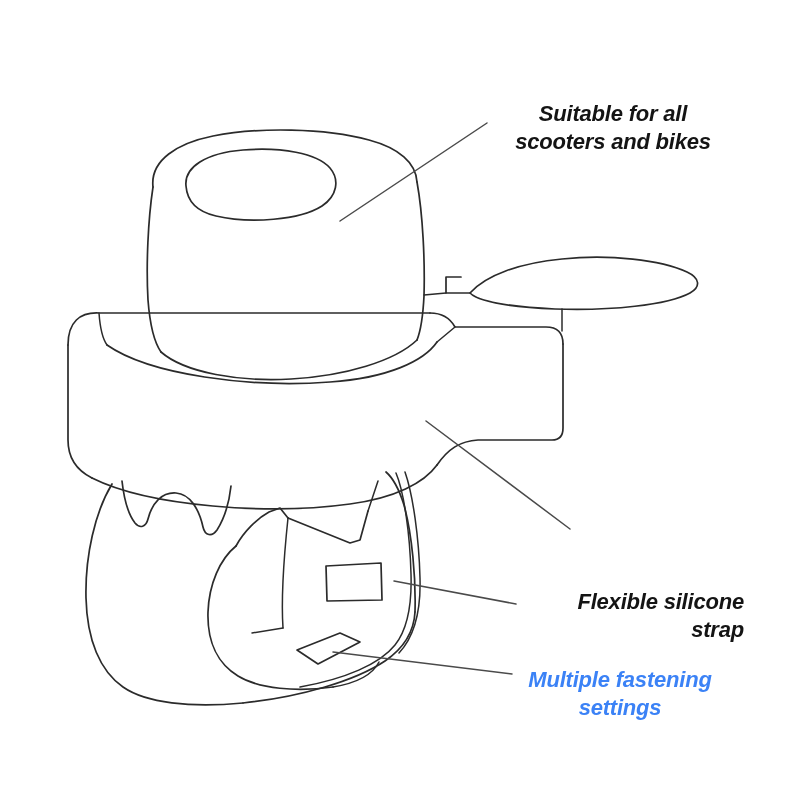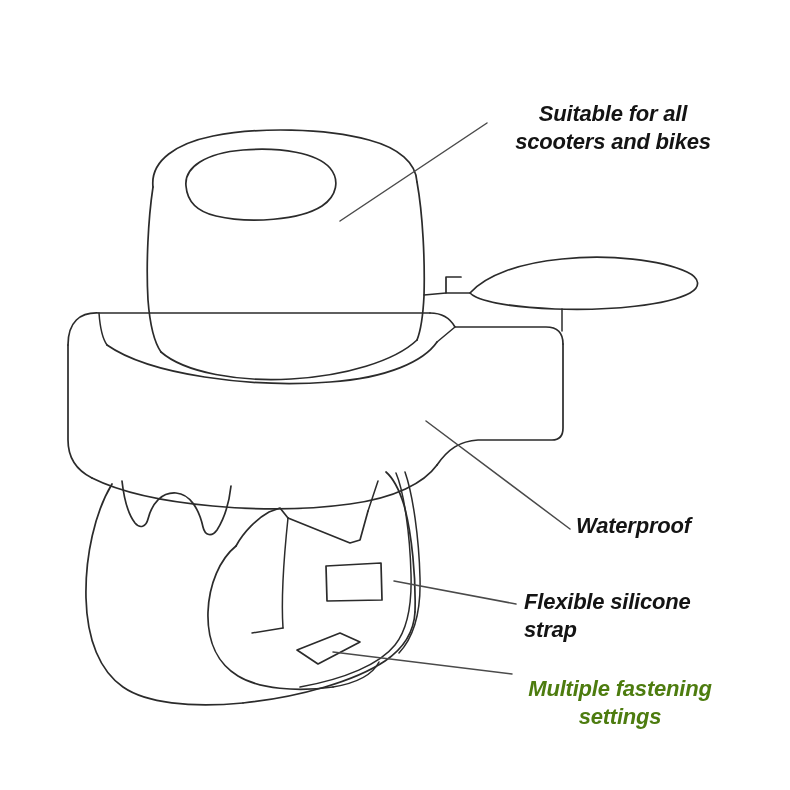--- a/index.html
+++ b/index.html
@@ -66,21 +66,21 @@
   .callout-waterproof {
     left: 576px;
     top: 512px;
     width: 190px;
     text-align: left;
   }
   .callout-strap {
     left: 524px;
     top: 588px;
     width: 220px;
-    text-align: left;
+    text-align: right;
   }
   .callout-fastening {
     left: 500px;
     top: 666px;
     width: 240px;
     text-align: center;
   }
 </style>
 </head>
 <body>
@@ -241,21 +241,20 @@
       <line class="leader" x1="426" y1="421" x2="570" y2="529"></line>
       <line class="leader" x1="394" y1="581" x2="516" y2="604"></line>
       <line class="leader" x1="333" y1="652" x2="512" y2="674"></line>
     </g>
 
   </svg>
 
   <div class="callout callout-suitable" style="color: rgb(20, 20, 20);">Suitable for all
 scooters and bikes</div>
 
-  <div class="callout callout-waterproof" style="color: rgb(20, 20, 20);">Waterproof</div>
 
   <div class="callout callout-strap" style="color: rgb(20, 20, 20);">Flexible silicone
 strap</div>
 
-  <div class="callout callout-fastening" style="color: #4d7c0f; margin-top: 9px;">Multiple fastening
+  <div class="callout callout-fastening" style="color: #3b82f6;">Multiple fastening
 settings</div>
 
 </div>
 
 </body></html>

